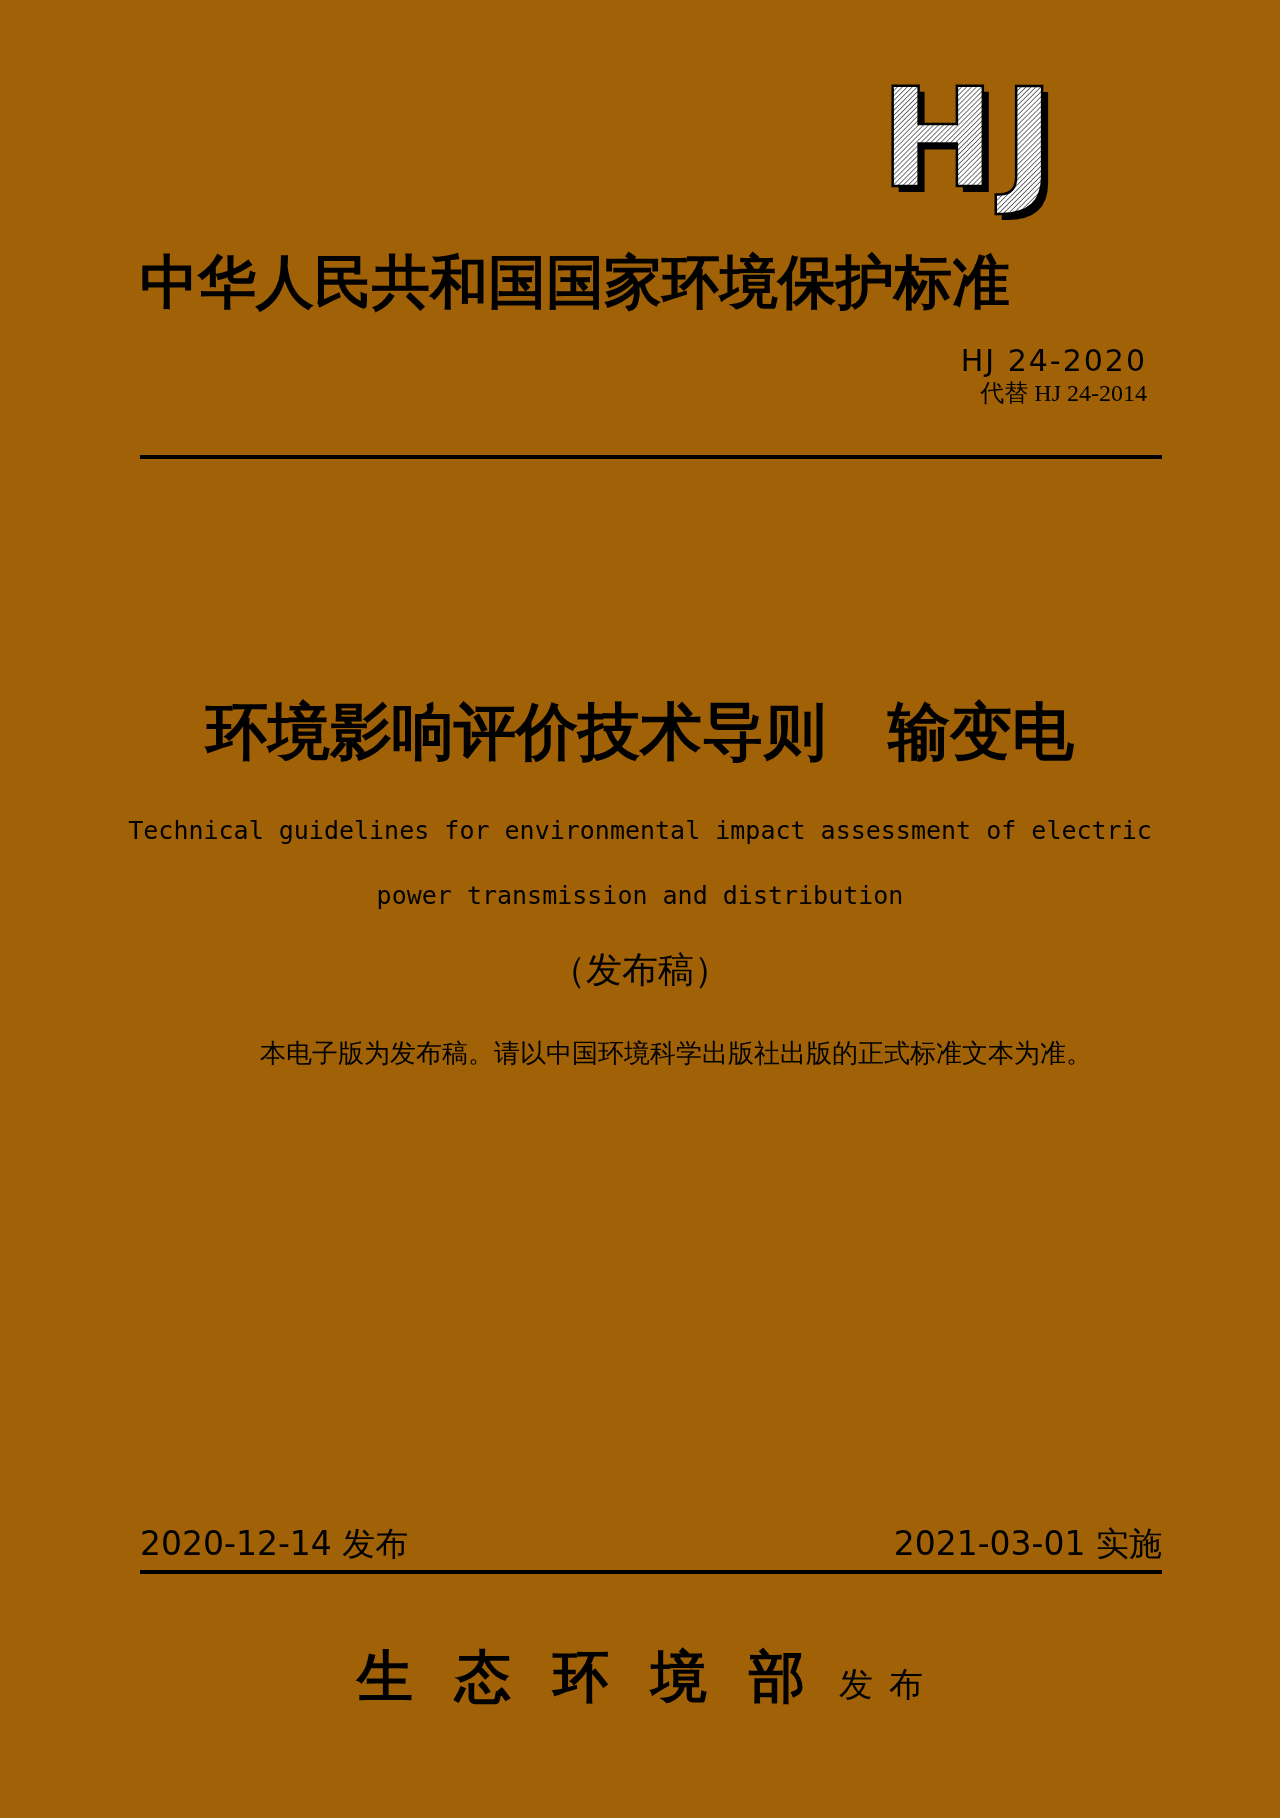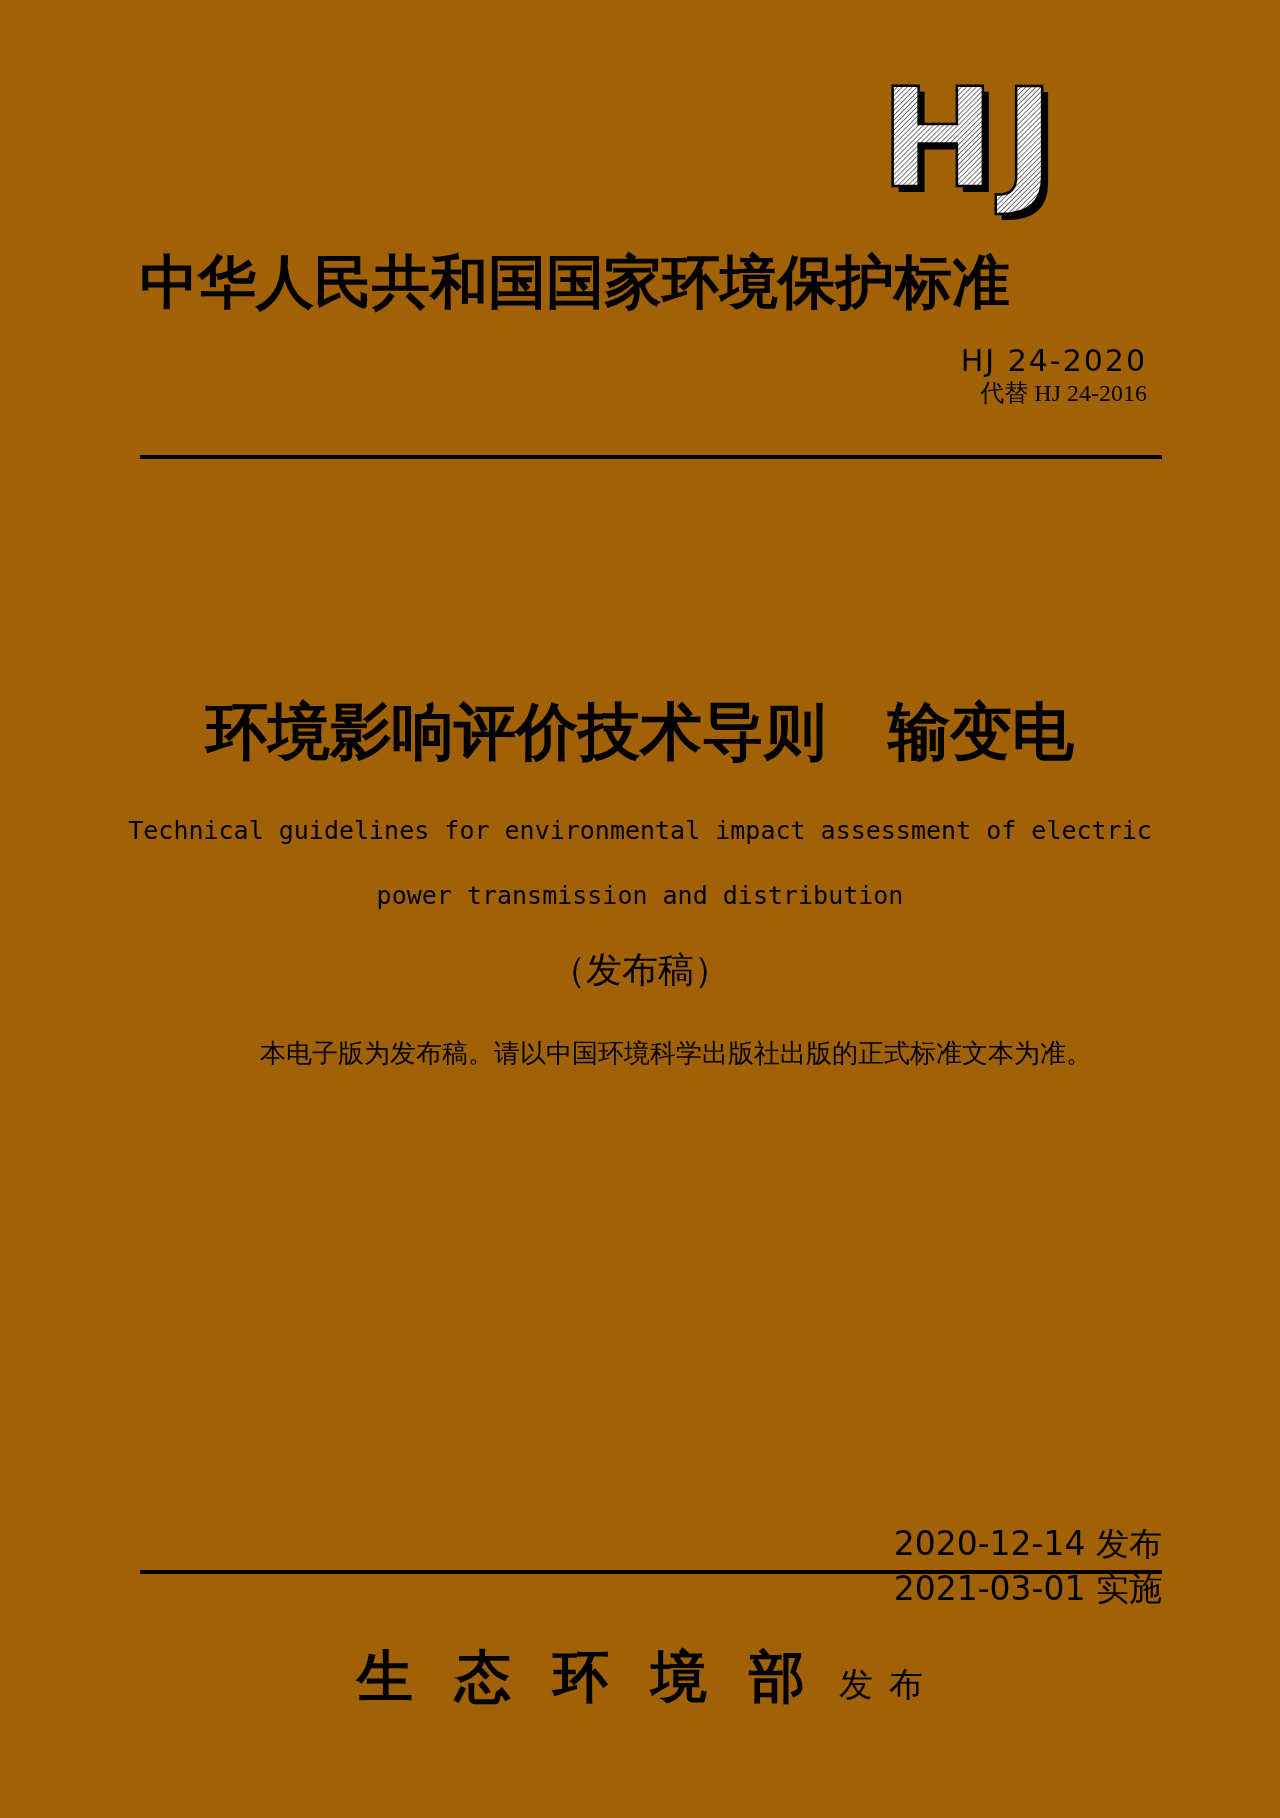--- a/index.html
+++ b/index.html
@@ -117,21 +117,20 @@
   .dates {
     position: absolute;
     top: 1522px;
     left: 140px;
     width: 1022px;
     display: flex;
     justify-content: space-between;
     align-items: flex-end;
     font-family: "DejaVu Sans", "Liberation Sans", sans-serif;
     font-size: 33px;
-    flex-direction: column;
   }
 
   .publisher-row {
     position: absolute;
     top: 1640px;
     left: 0;
     width: 100%;
     display: flex;
     justify-content: center;
     align-items: baseline;
@@ -165,21 +164,21 @@
       </defs>
       <text x="8" y="116" font-family="'DejaVu Sans', sans-serif" font-weight="bold" font-size="138" letter-spacing="8" fill="#000000">HJ</text>
       <text x="2" y="110" font-family="'DejaVu Sans', sans-serif" font-weight="bold" font-size="138" letter-spacing="8" fill="url(#hatch)" stroke="#000000" stroke-width="2.5">HJ</text>
     </svg>
   </div>
 
   <div class="heading">中华人民共和国国家环境保护标准</div>
 
   <div class="std-block">
     <div class="std-no">HJ 24-2020</div>
-    <div class="std-replaces">代替 HJ 24-2016</div>
+    <div class="std-replaces">代替 HJ 24-2014</div>
   </div>
 
   <div class="rule rule-top"></div>
 
   <div class="title-cn">环境影响评价技术导则　输变电</div>
 
   <div class="title-en title-en-1">Technical guidelines for environmental impact assessment of electric</div>
   <div class="title-en title-en-2">power transmission and distribution</div>
 
   <div class="draft-label">（发布稿）</div>

